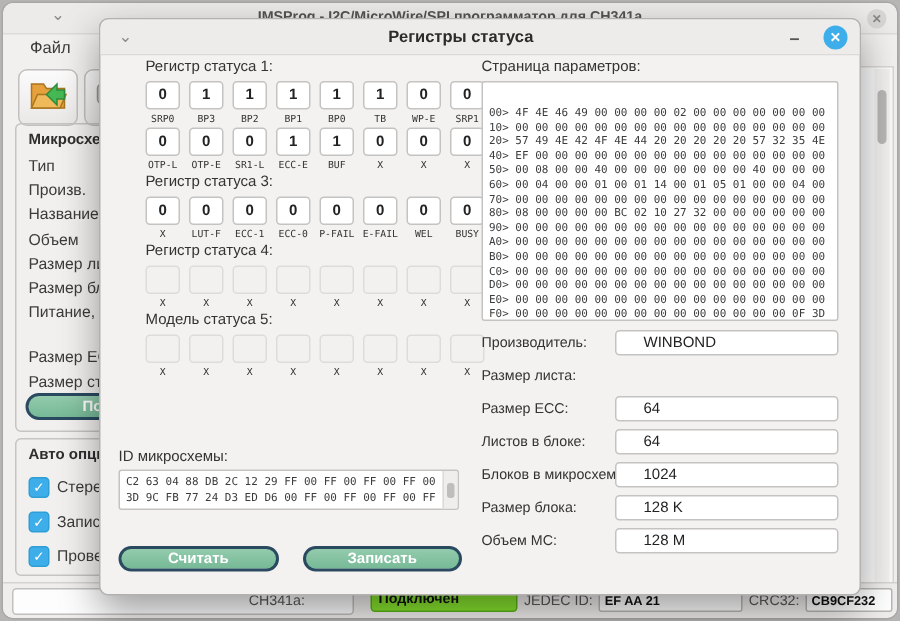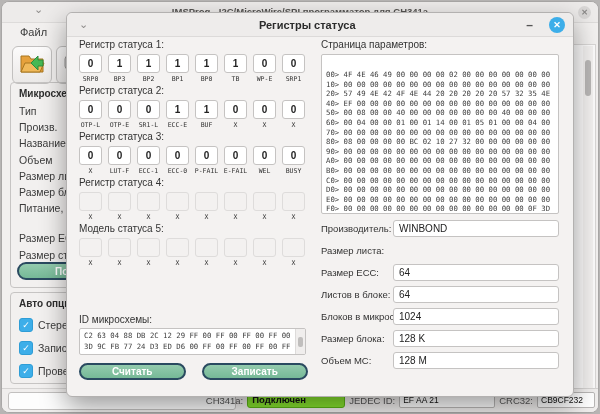--- a/index.html
+++ b/index.html
@@ -46,66 +46,66 @@
   .sliver-scroll{position:absolute;right:2px;top:1px;bottom:1px;width:10px;background:#f2f0ef;}
   .sliver-handle{position:absolute;left:2px;top:14px;width:6px;height:36px;border-radius:3px;background:#b9b7b6;}
 
   
   .statusbar{position:absolute;left:0;right:0;bottom:0;height:23px;background:#f0eeed;border-top:1px solid #d5d3d2;}
   .progressbar{position:absolute;left:6px;top:3px;width:226px;height:16px;background:#fdfdfd;
                border:1px solid #c2c0bf;border-radius:3px;}
   .status-right{position:absolute;right:3px;top:3px;display:flex;align-items:center;gap:4px;}
   .status-label{font-size:9.5px;color:#585858;white-space:nowrap;}
   .status-badge{width:92px;height:14px;background:var(--status-green,#86e22e);border:1px solid #5bb416;
-                border-radius:3px;font-size:9.5px;font-weight:bold;color:#111;padding-left:4px;line-height:14px;}
+                border-radius:3px;font-size:9.5px;font-weight:bold;color:#111;padding-left:4px;line-height:14px;margin-left:40px;}
   .status-box{height:14px;background:#fff;border:1px solid #b9b7b6;border-radius:2px;
-              font-size:8.5px;font-weight:normal;color:#111;padding:0 3px;line-height:14px;}
+              font-size:8.5px;font-weight:bold;color:#111;padding:0 3px;line-height:14px;}
   .jedec-box{width:88px;}
   .crc-box{width:50px;}
 
   
   .dialog{position:absolute;left:66px;top:12px;width:506px;height:383px;background:#f4f2f1;
           border:1px solid #b3b1b0;border-radius:6px;box-shadow:0 10px 26px rgba(0,0,0,.38);z-index:5;}
   .dlg-titlebar{position:relative;height:23px;background:#eeecEB;border-bottom:1px solid #dcdad9;
                 border-radius:6px 6px 0 0;display:flex;align-items:center;}
   .dlg-chevron{margin-left:12px;font-size:11px;color:#8d8b8a;}
   .dlg-title{flex:1;text-align:center;font-size:11px;font-weight:bold;color:#2b2b2b;}
   .dlg-min{margin-right:16px;color:#555;font-size:12px;font-weight:bold;}
   .dlg-close{margin-right:8px;width:16px;height:16px;border-radius:50%;background:var(--accent-blue,#3daee9);
              color:#fff;font-size:9px;line-height:16px;text-align:center;font-weight:bold;}
 
   .left-col{position:absolute;left:12px;top:26px;width:236px;}
-  .reg-section{margin-bottom:2px;}
+  .reg-section{margin-bottom:2px;margin-left:18px;}
   .reg-label{font-size:10px;color:#333;line-height:12px;margin-bottom:3px;}
   .reg-row{display:flex;gap:6px;}
   .reg-cell{width:23px;display:flex;flex-direction:column;align-items:center;}
   .bit-box{width:23px;height:19px;box-sizing:border-box;background:#fff;border:1px solid #c5c3c2;border-radius:3px;
            font-size:10px;font-weight:bold;color:#222;display:flex;align-items:center;justify-content:center;}
   .bit-box.disabled{background:#f3f1f0;border-color:#dedcdb;}
   .bit-name{margin-top:2px;height:8px;font-family:"DejaVu Sans Mono",monospace;font-size:6.5px;color:#333;white-space:nowrap;}
 
   .chipid-label{margin-top:46px;font-size:10px;color:#333;line-height:13px;margin-bottom:2px;}
   .chipid-box{position:relative;width:227px;height:27px;box-sizing:border-box;background:#fff;border:1px solid #c5c3c2;
               border-radius:2px;padding:2px 12px 2px 4px;font-family:"DejaVu Sans Mono",monospace;font-size:7.3px;
               line-height:10.5px;color:#3c3c3c;white-space:nowrap;overflow:hidden;}
   .chipid-scroll{position:absolute;right:0;top:0;bottom:0;width:9px;background:#f0eeed;border-left:1px solid #dddbda;}
   .chipid-handle{position:absolute;left:2px;top:8px;width:5px;height:10px;background:#c0bebd;border-radius:2px;}
-  .dlg-buttons{display:flex;gap:16px;margin-top:8px;width:229px;}
+  .dlg-buttons{display:flex;gap:16px;margin-top:24px;width:229px;}
   .dlg-buttons .green-btn{flex:1;height:17px;}
 
   .right-col{position:absolute;left:254px;top:26px;width:238px;}
   .param-label{font-size:10px;color:#333;line-height:12px;margin-bottom:3px;}
   .param-box{width:238px;height:160px;box-sizing:border-box;background:#fff;border:1px solid #c5c3c2;border-radius:2px;
              padding:15px 0 0 4px;overflow:hidden;}
   .hex-row{font-family:"DejaVu Sans Mono",monospace;font-size:7.3px;line-height:9.6px;color:#3c3c3c;white-space:pre;}
   .info-fields{margin-top:6px;}
   .info-row{display:flex;align-items:center;height:17px;margin-bottom:5px;}
   .info-label{width:72px;font-size:9.5px;color:#333;white-space:nowrap;flex:none;}
   .info-input{flex:1;height:17px;box-sizing:border-box;background:#fff;border:1px solid #c5c3c2;border-radius:3px;
-              font-size:10px;color:#222;padding-left:5px;display:flex;align-items:center;}
+              font-size:10px;color:#222;padding-left:18px;display:flex;align-items:center;margin-left:17px;}
 </style>
 </head>
 <body>
 
 <div class="screen">
 
   <div class="main-window">
     <div class="mw-titlebar">
       <span class="mw-chevron">⌄</span>
       <div class="mw-title">IMSProg - I2C/MicroWire/SPI программатор для CH341a</div>
@@ -234,21 +234,20 @@
                 <div class="bit-box">0</div>
                 <div class="bit-name">WP-E</div>
               </div>
               <div class="reg-cell">
                 <div class="bit-box">0</div>
                 <div class="bit-name">SRP1</div>
               </div>
             </div>
           </div>
           <div class="reg-section">
-            <div class="reg-label">Регистр статуса 2:</div>
             <div class="reg-row">
               <div class="reg-cell">
                 <div class="bit-box">0</div>
                 <div class="bit-name">OTP-L</div>
               </div>
               <div class="reg-cell">
                 <div class="bit-box">0</div>
                 <div class="bit-name">OTP-E</div>
               </div>
               <div class="reg-cell">

